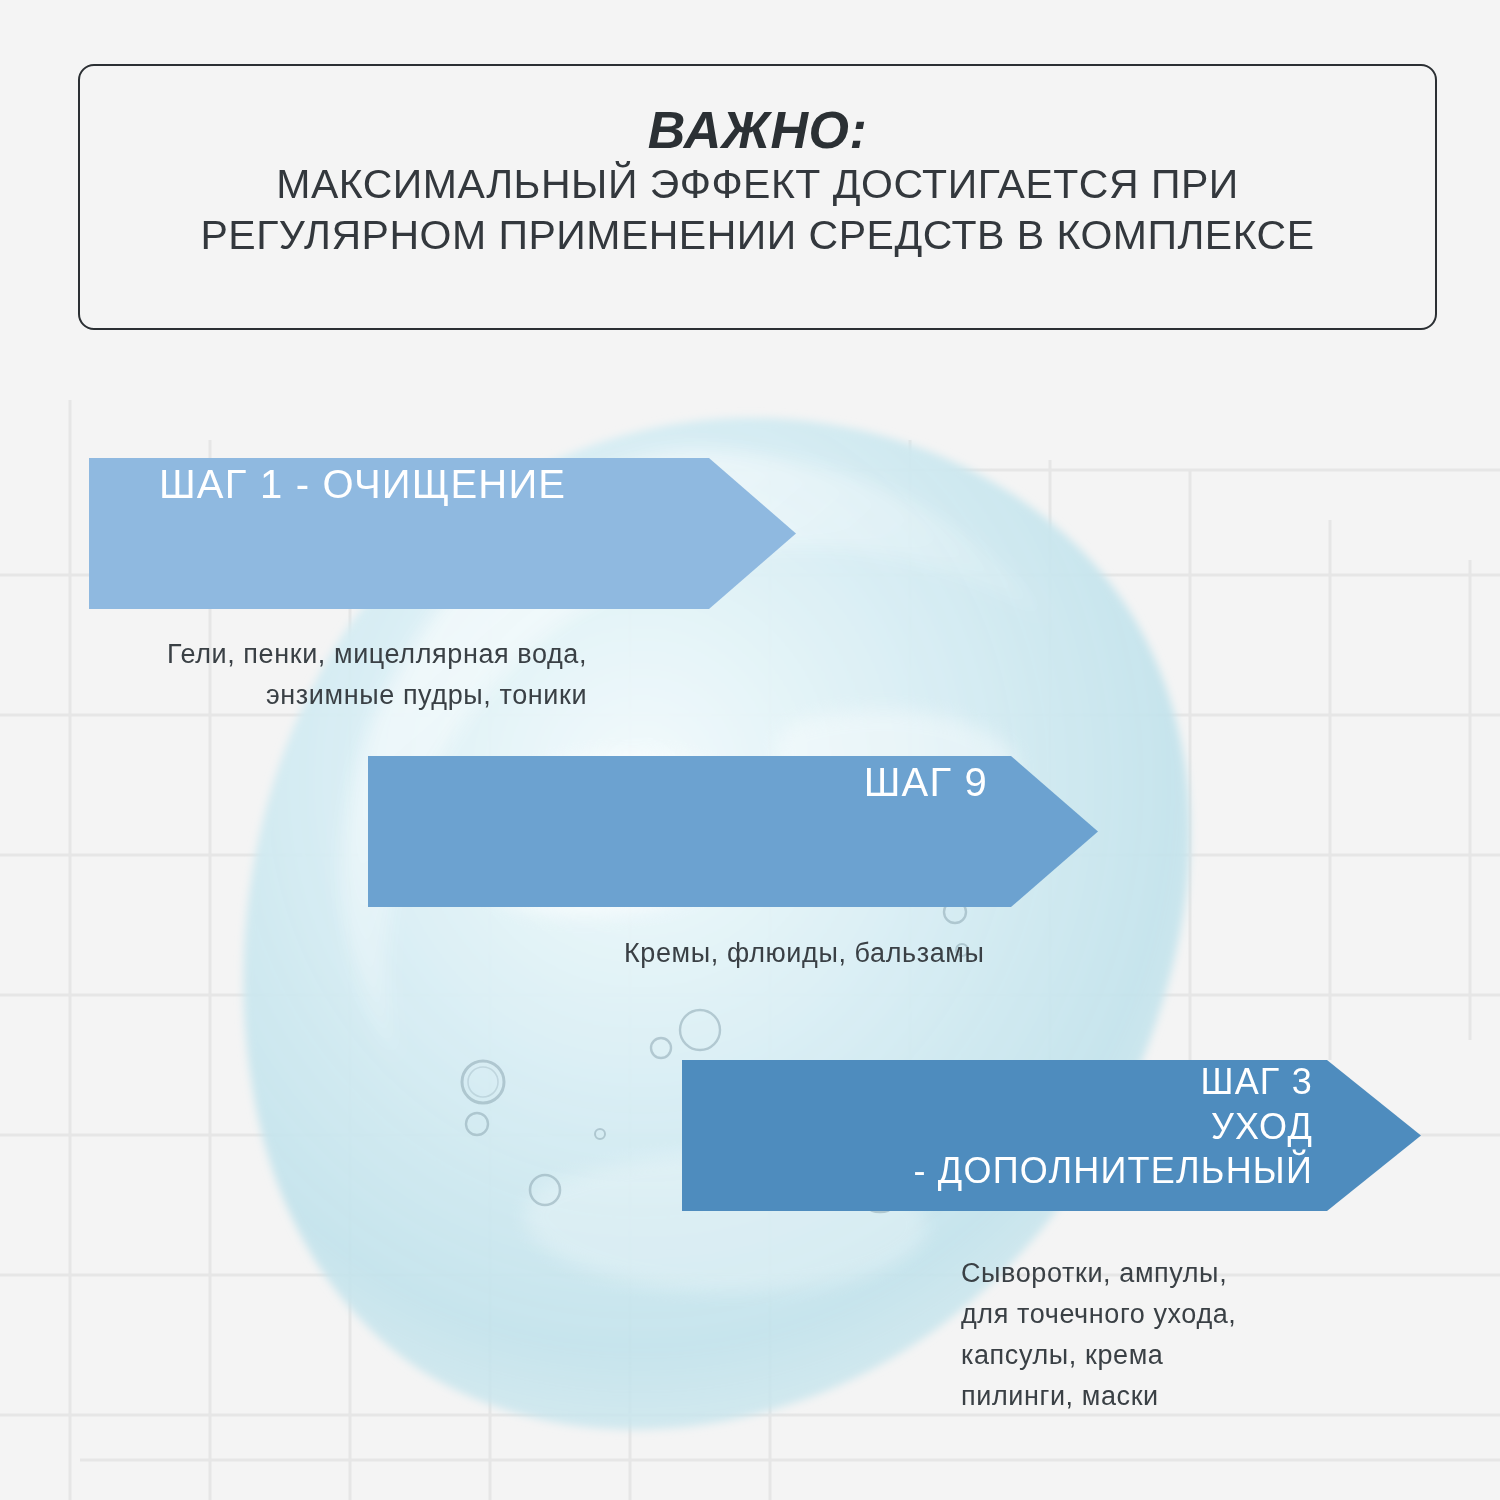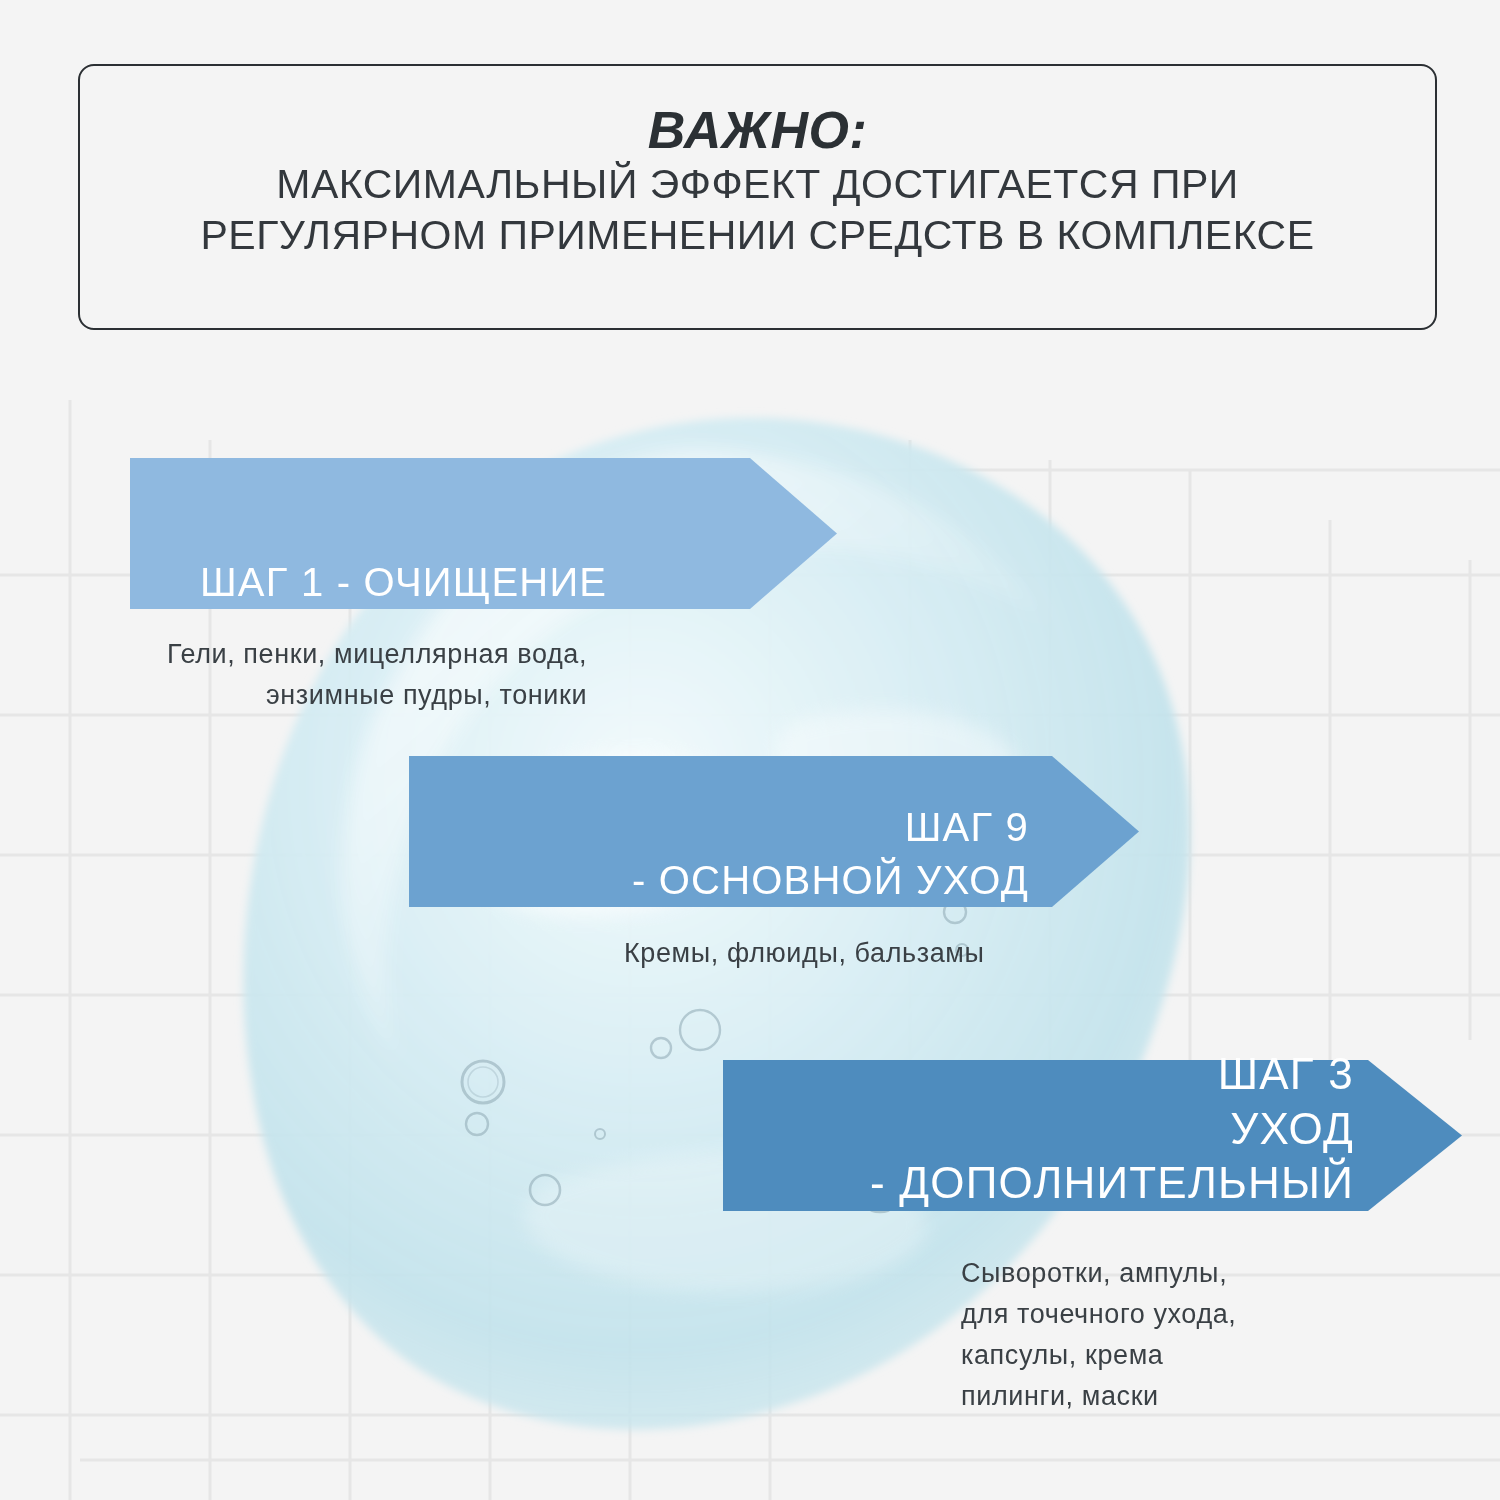--- a/index.html
+++ b/index.html
@@ -69,23 +69,22 @@
     line-height: 1.25;
     width: 1290px;
   }
   .header-sub span { display: block; white-space: nowrap; }
 
   
   .step-arrow {
     position: absolute;
     z-index: 4;
     display: flex;
-    align-items: flex-end;
+    align-items: flex-start;
     box-sizing: border-box;
-    margin-left: 41px;
   }
   .step-arrow .arrow-shape {
     position: absolute;
     inset: 0;
     z-index: 0;
   }
   .step-label {
     position: relative;
     z-index: 1;
     color: #ffffff;
@@ -101,21 +100,21 @@
   
   #step-1 { left: 89px; top: 458px; width: 707px; height: 151px; }
   #step-1 .step-label { padding-left: 70px; text-align: left; }
 
   
   #step-2 { left: 368px; top: 756px; width: 730px; height: 151px; }
   #step-2 .step-label { padding-right: 110px; text-align: right; }
 
   
   #step-3 { left: 682px; top: 1060px; width: 739px; height: 151px; }
-  #step-3 .step-label { padding-right: 108px; text-align: right; font-size: 44px; line-height: 1.24; padding-left: 37px; }
+  #step-3 .step-label { padding-right: 108px; text-align: right; font-size: 36px; line-height: 1.24; padding-left: 37px; }
 
   
   .caption {
     position: absolute;
     z-index: 4;
     color: #3a4045;
     font-size: 27px;
     font-weight: 400;
     letter-spacing: 0.6px;
     line-height: 1.52;
@@ -254,21 +253,20 @@
     <span>Гели, пенки, мицеллярная вода,</span>
     <span>энзимные пудры, тоники</span>
   </div>
 
   <div class="step-arrow" id="step-2">
     <svg class="arrow-shape" viewBox="0 0 730 151" preserveAspectRatio="none" aria-hidden="true">
       <polygon points="0,0 643,0 730,75.5 643,151 0,151" fill="#6CA2D0"></polygon>
     </svg>
     <div class="step-label">
       <span>ШАГ 9</span>
-      <span>- ОСНОВНОЙ УХОД</span>
     </div>
   </div>
   <div class="caption" id="caption-2">
     <span>Кремы, флюиды, бальзамы</span>
   </div>
 
   <div class="step-arrow" id="step-3">
     <svg class="arrow-shape" viewBox="0 0 739 151" preserveAspectRatio="none" aria-hidden="true">
       <polygon points="0,0 645,0 739,75.5 645,151 0,151" fill="#4E8CBE"></polygon>
     </svg>

